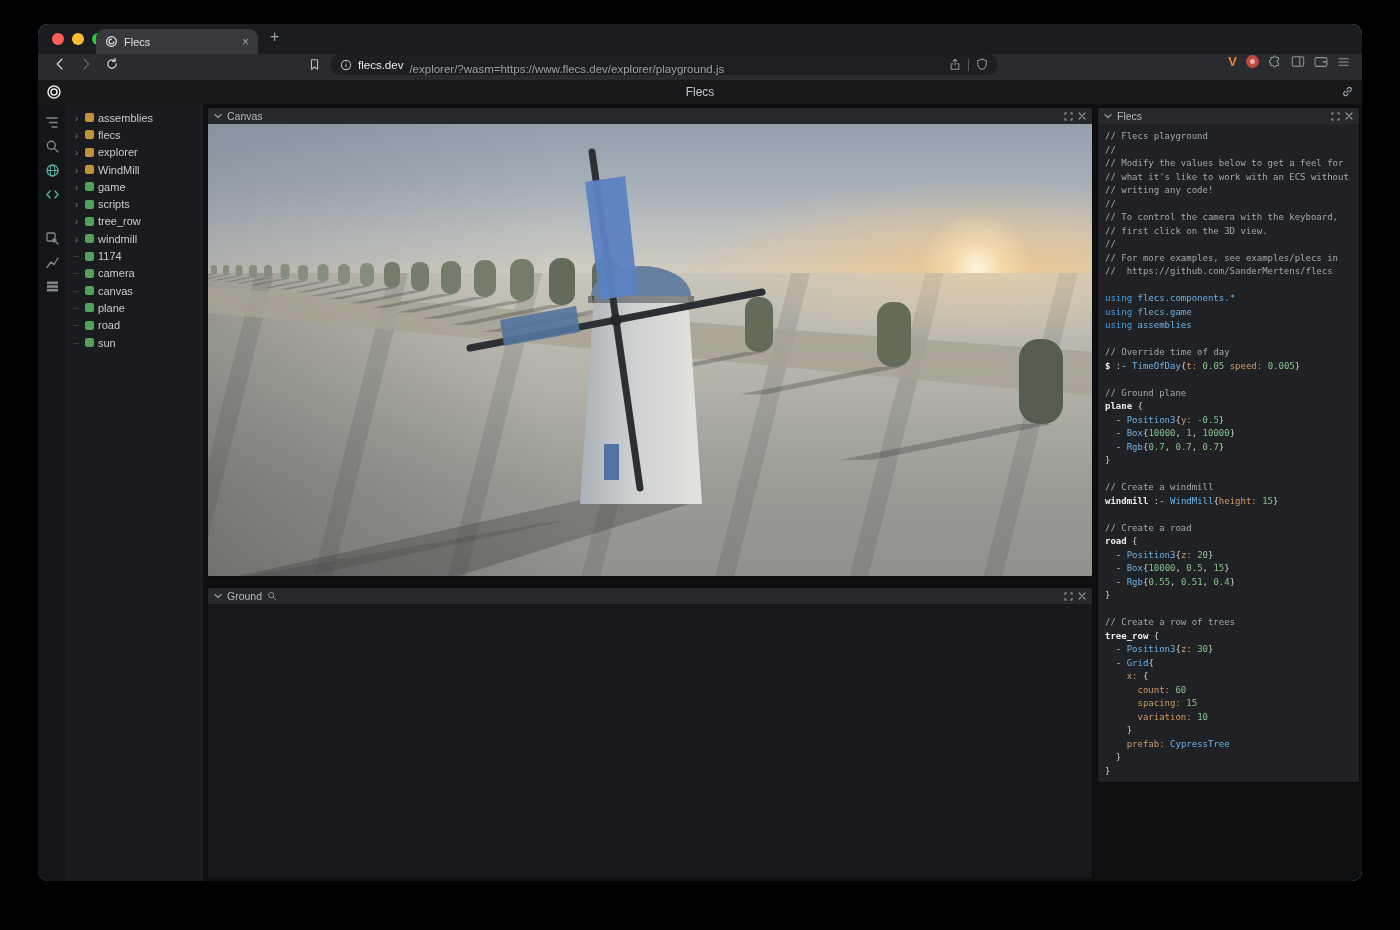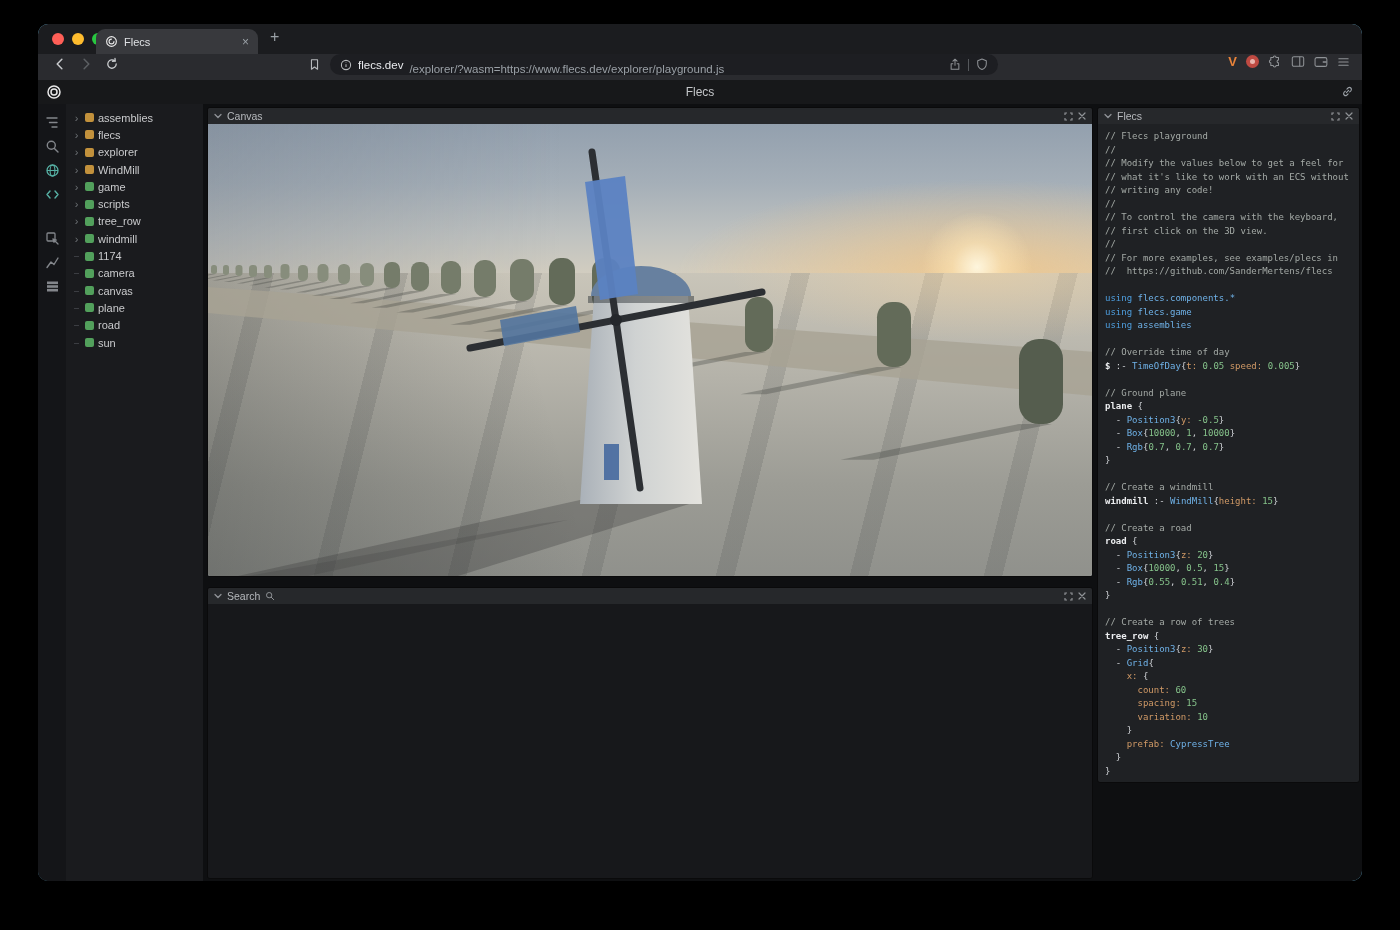--- a/index.html
+++ b/index.html
@@ -425,21 +425,21 @@
         </div>
       </div>
 
       <div class="panel search-panel">
         <div class="panel-header">
           <span class="ph-icon">
             <svg class="ic" width="8" height="6" viewBox="0 0 8 6">
                 <path d="M1 1.5 L4 4.5 L7 1.5" fill="none" stroke="currentColor" stroke-width="1.3" stroke-linecap="round"></path>
               </svg>
           </span>
-          <span>Search</span>
+          <span>Ground</span>
           <span class="ph-icon">
             <svg class="ic" width="10" height="10" viewBox="0 0 12 12">
                 <circle cx="5" cy="5" r="3.2" fill="none" stroke="currentColor" stroke-width="1.2"></circle>
                 <path d="M7.5 7.5 L10.5 10.5" stroke="currentColor" stroke-width="1.2" stroke-linecap="round"></path>
               </svg>
           </span>
           <span class="spacer"></span>
           <span class="ph-icon">
             <svg class="ic" width="9" height="9" viewBox="0 0 9 9">
                 <path d="M1 3 V1 h2 M6 1 h2 v2 M8 6 v2 H6 M3 8 H1 V6" fill="none" stroke="currentColor" stroke-width="1.2"></path>

